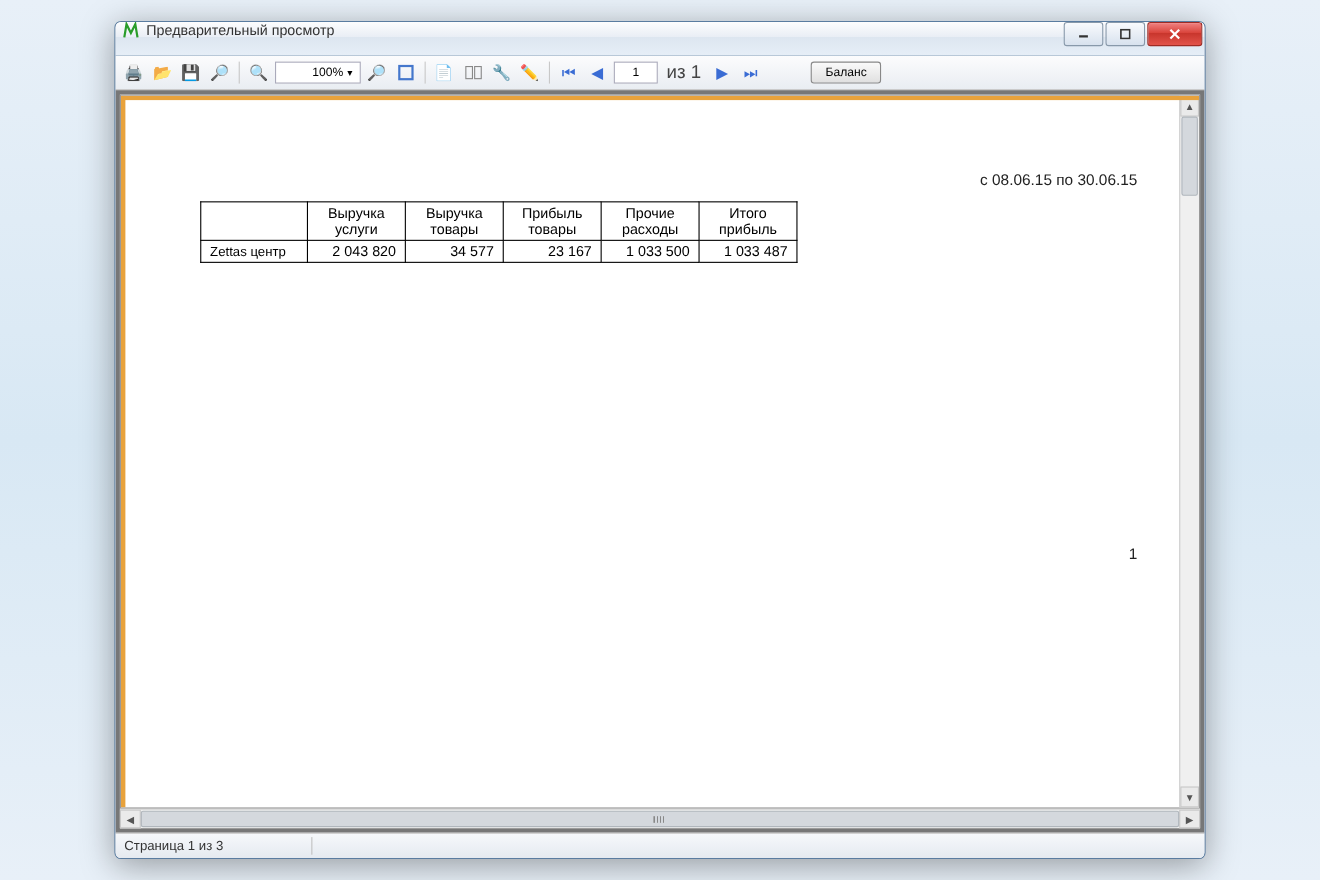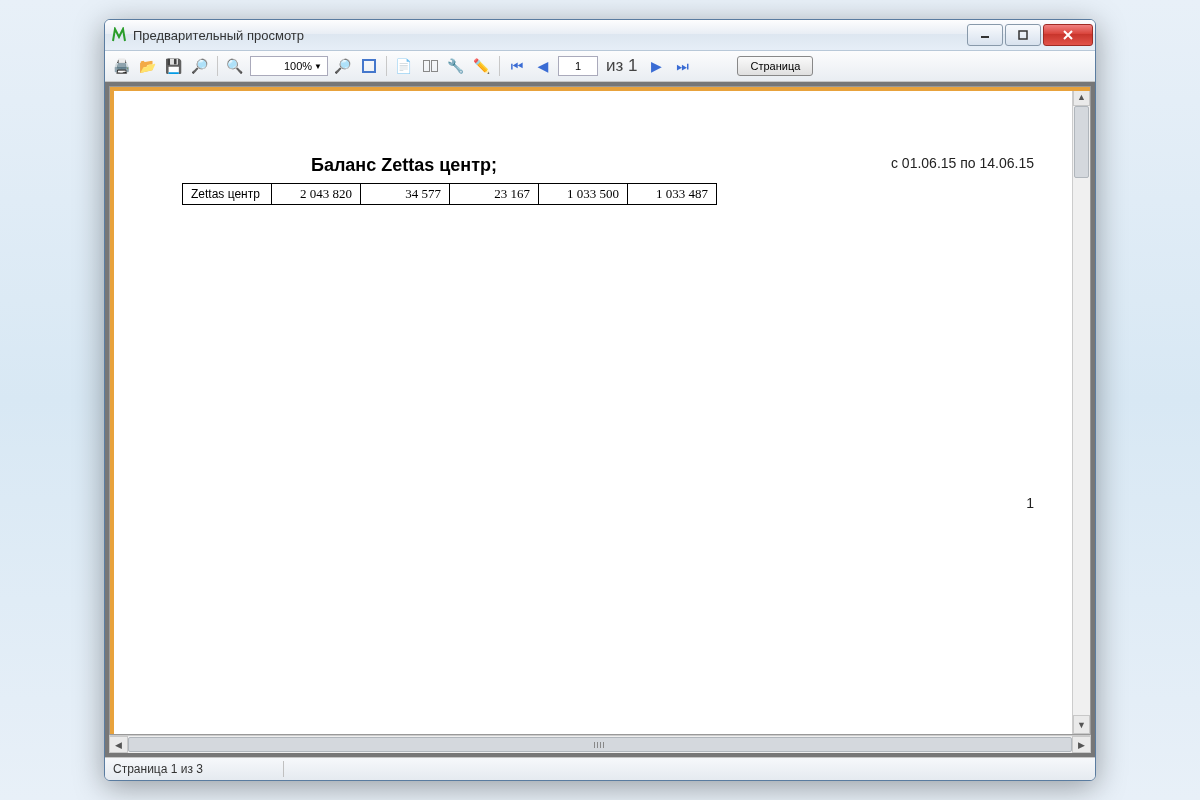--- a/index.html
+++ b/index.html
@@ -24,21 +24,20 @@
     box-shadow: 0 6px 30px rgba(0,0,0,0.35);
     display: flex;
     flex-direction: column;
     overflow: hidden;
   }
   .titlebar {
     height: 30px;
     background: linear-gradient(to bottom, #fdfdfe 0%, #e9eef5 45%, #dde6f0 46%, #e6eef7 100%);
     border-bottom: 1px solid #b8c8d8;
     display: flex;
-    align-items: center;
     padding: 0 2px 0 6px;
   }
   .titlebar .app-icon {
     width: 16px; height:16px; margin-right:6px;
     display:flex; align-items:center; justify-content:center;
     font-weight:bold; color:#2a9d2a;
   }
   .titlebar .title { color:#333; font-size:13px; flex:1; }
   .winbtns { display:flex; gap:2px; }
   .winbtn {
@@ -136,21 +135,21 @@
     font-size:13px;
   }
   table.report th, table.report td {
     border:1px solid #000;
     padding:2px 8px;
     text-align:center;
     min-width:72px;
   }
   table.report th { font-weight:normal; }
   table.report td.label { text-align:left; font-size:12px;margin-top:23px; }
-  table.report td.num { text-align:right;font-family:Liberation Serif, serif; }
+  table.report td.num { text-align:right; }
   .vscroll {
     width:17px; background:#f0f0f0; border-left:1px solid #ccc;
     display:flex; flex-direction:column;
   }
   .vscroll .arrow { height:17px; background:#eaeaea; border:1px solid #c8c8c8; display:flex;align-items:center;justify-content:center;font-size:9px;color:#555; }
   .vscroll .track { flex:1; position:relative; }
   .vscroll .thumb { position:absolute; top:0; left:1px; right:1px; height:70px; background:#d4d8dd; border:1px solid #b0b6bc; border-radius:2px; }
   .hscroll {
     height:17px; background:#f0f0f0; border-top:1px solid #ccc;
     display:flex;
@@ -251,34 +250,41 @@
         <span style="color:#3a6cd4;">◀</span>
       </div>
     <input class="page-input" value="1" style="">
     <span class="page-of">из 1</span>
     <div class="tbtn">
         <span style="color:#3a6cd4;">▶</span>
       </div>
     <div class="tbtn">
         <span style="color:#3a6cd4;">⏭</span>
       </div>
-    <button class="close-btn">Страница</button>
+    <button class="close-btn">Баланс</button>
   </div>
 
   <div class="content-wrap">
     <div class="doc-area">
       <div class="orange-top"></div>
       <div class="orange-edge"></div>
       <div style="flex:1; overflow:hidden; position:relative;">
         <div class="page">
-          <div class="report-title">Баланс Zettas центр;</div>
-          <div class="date-range">с 01.06.15 по 14.06.15</div>
+          <div class="date-range">с 08.06.15 по 30.06.15</div>
           <div class="page-num">1</div>
           <table class="report">
             <tbody>
+                <tr>
+              <th style="min-width:80px;"></th>
+              <th><span>Выручка<br>услуги</span></th>
+              <th><span>Выручка<br>товары</span></th>
+              <th><span>Прибыль<br>товары</span></th>
+              <th><span>Прочие<br>расходы</span></th>
+              <th><span>Итого<br>прибыль</span></th>
+            </tr>
             <tr>
               <td class="label">Zettas центр</td>
               <td class="num">2 043 820</td>
               <td class="num">34 577</td>
               <td class="num">23 167</td>
               <td class="num">1 033 500</td>
               <td class="num">1 033 487</td>
             </tr>
           </tbody>
             </table>

